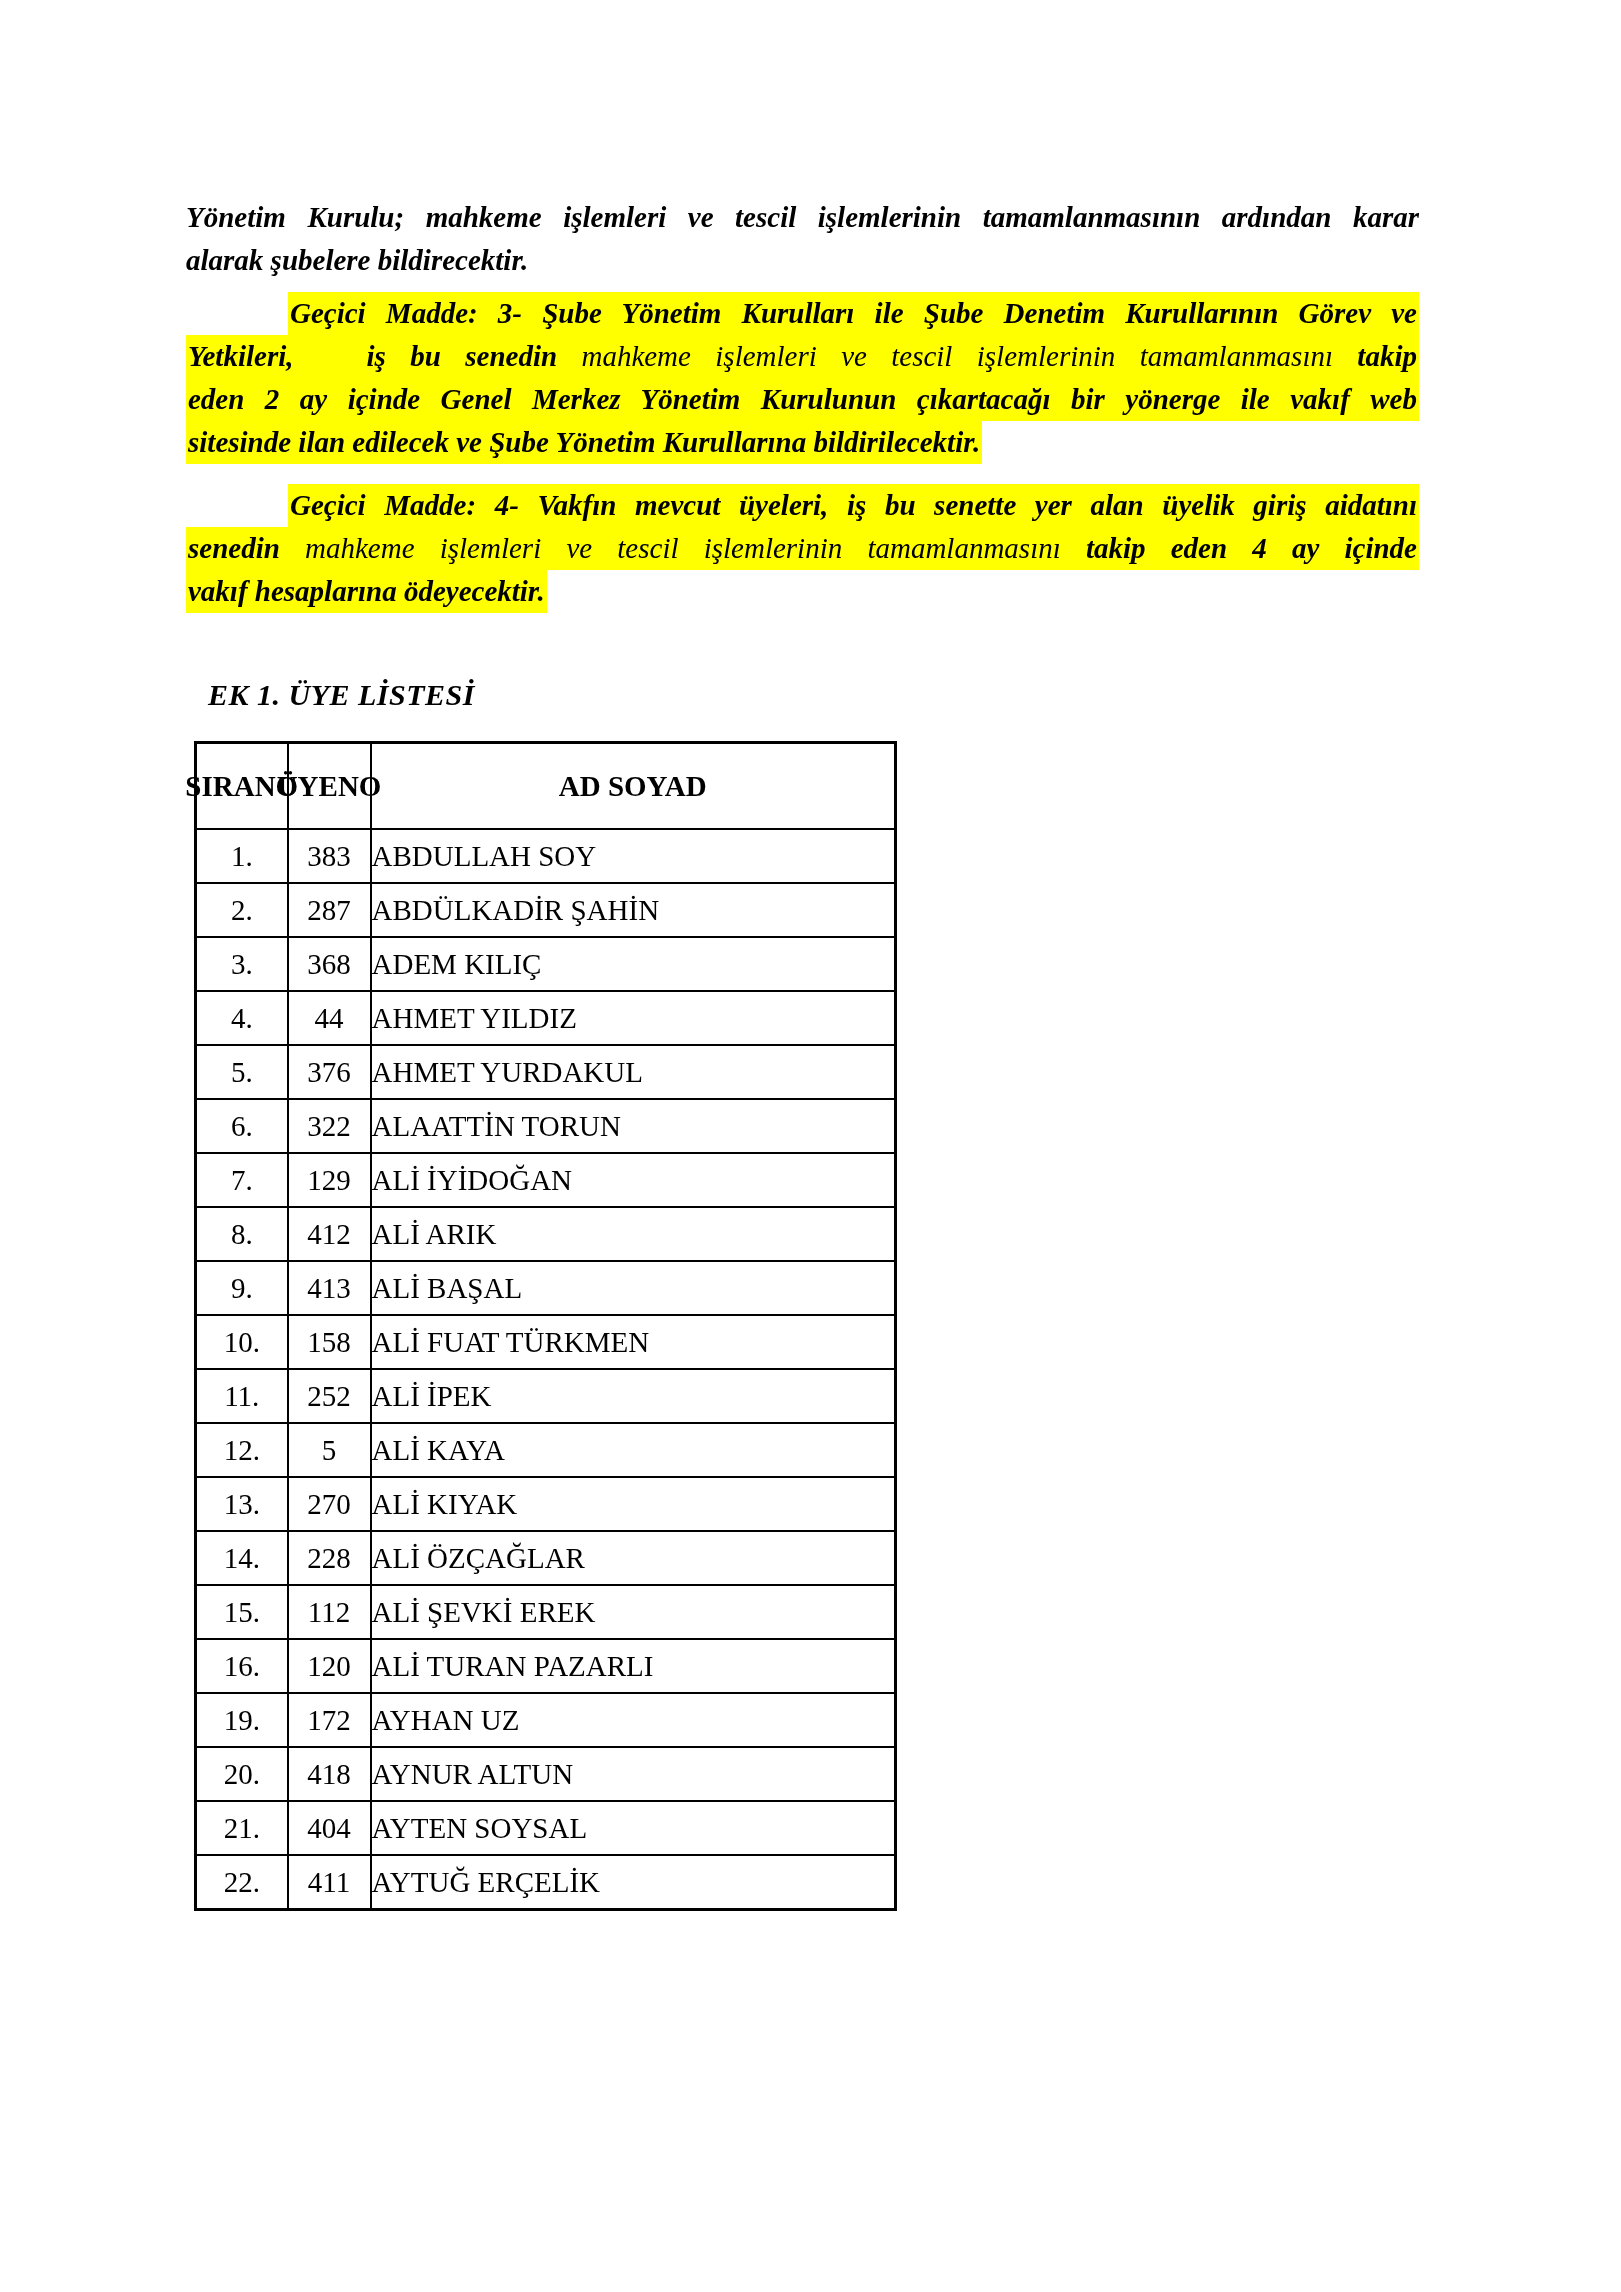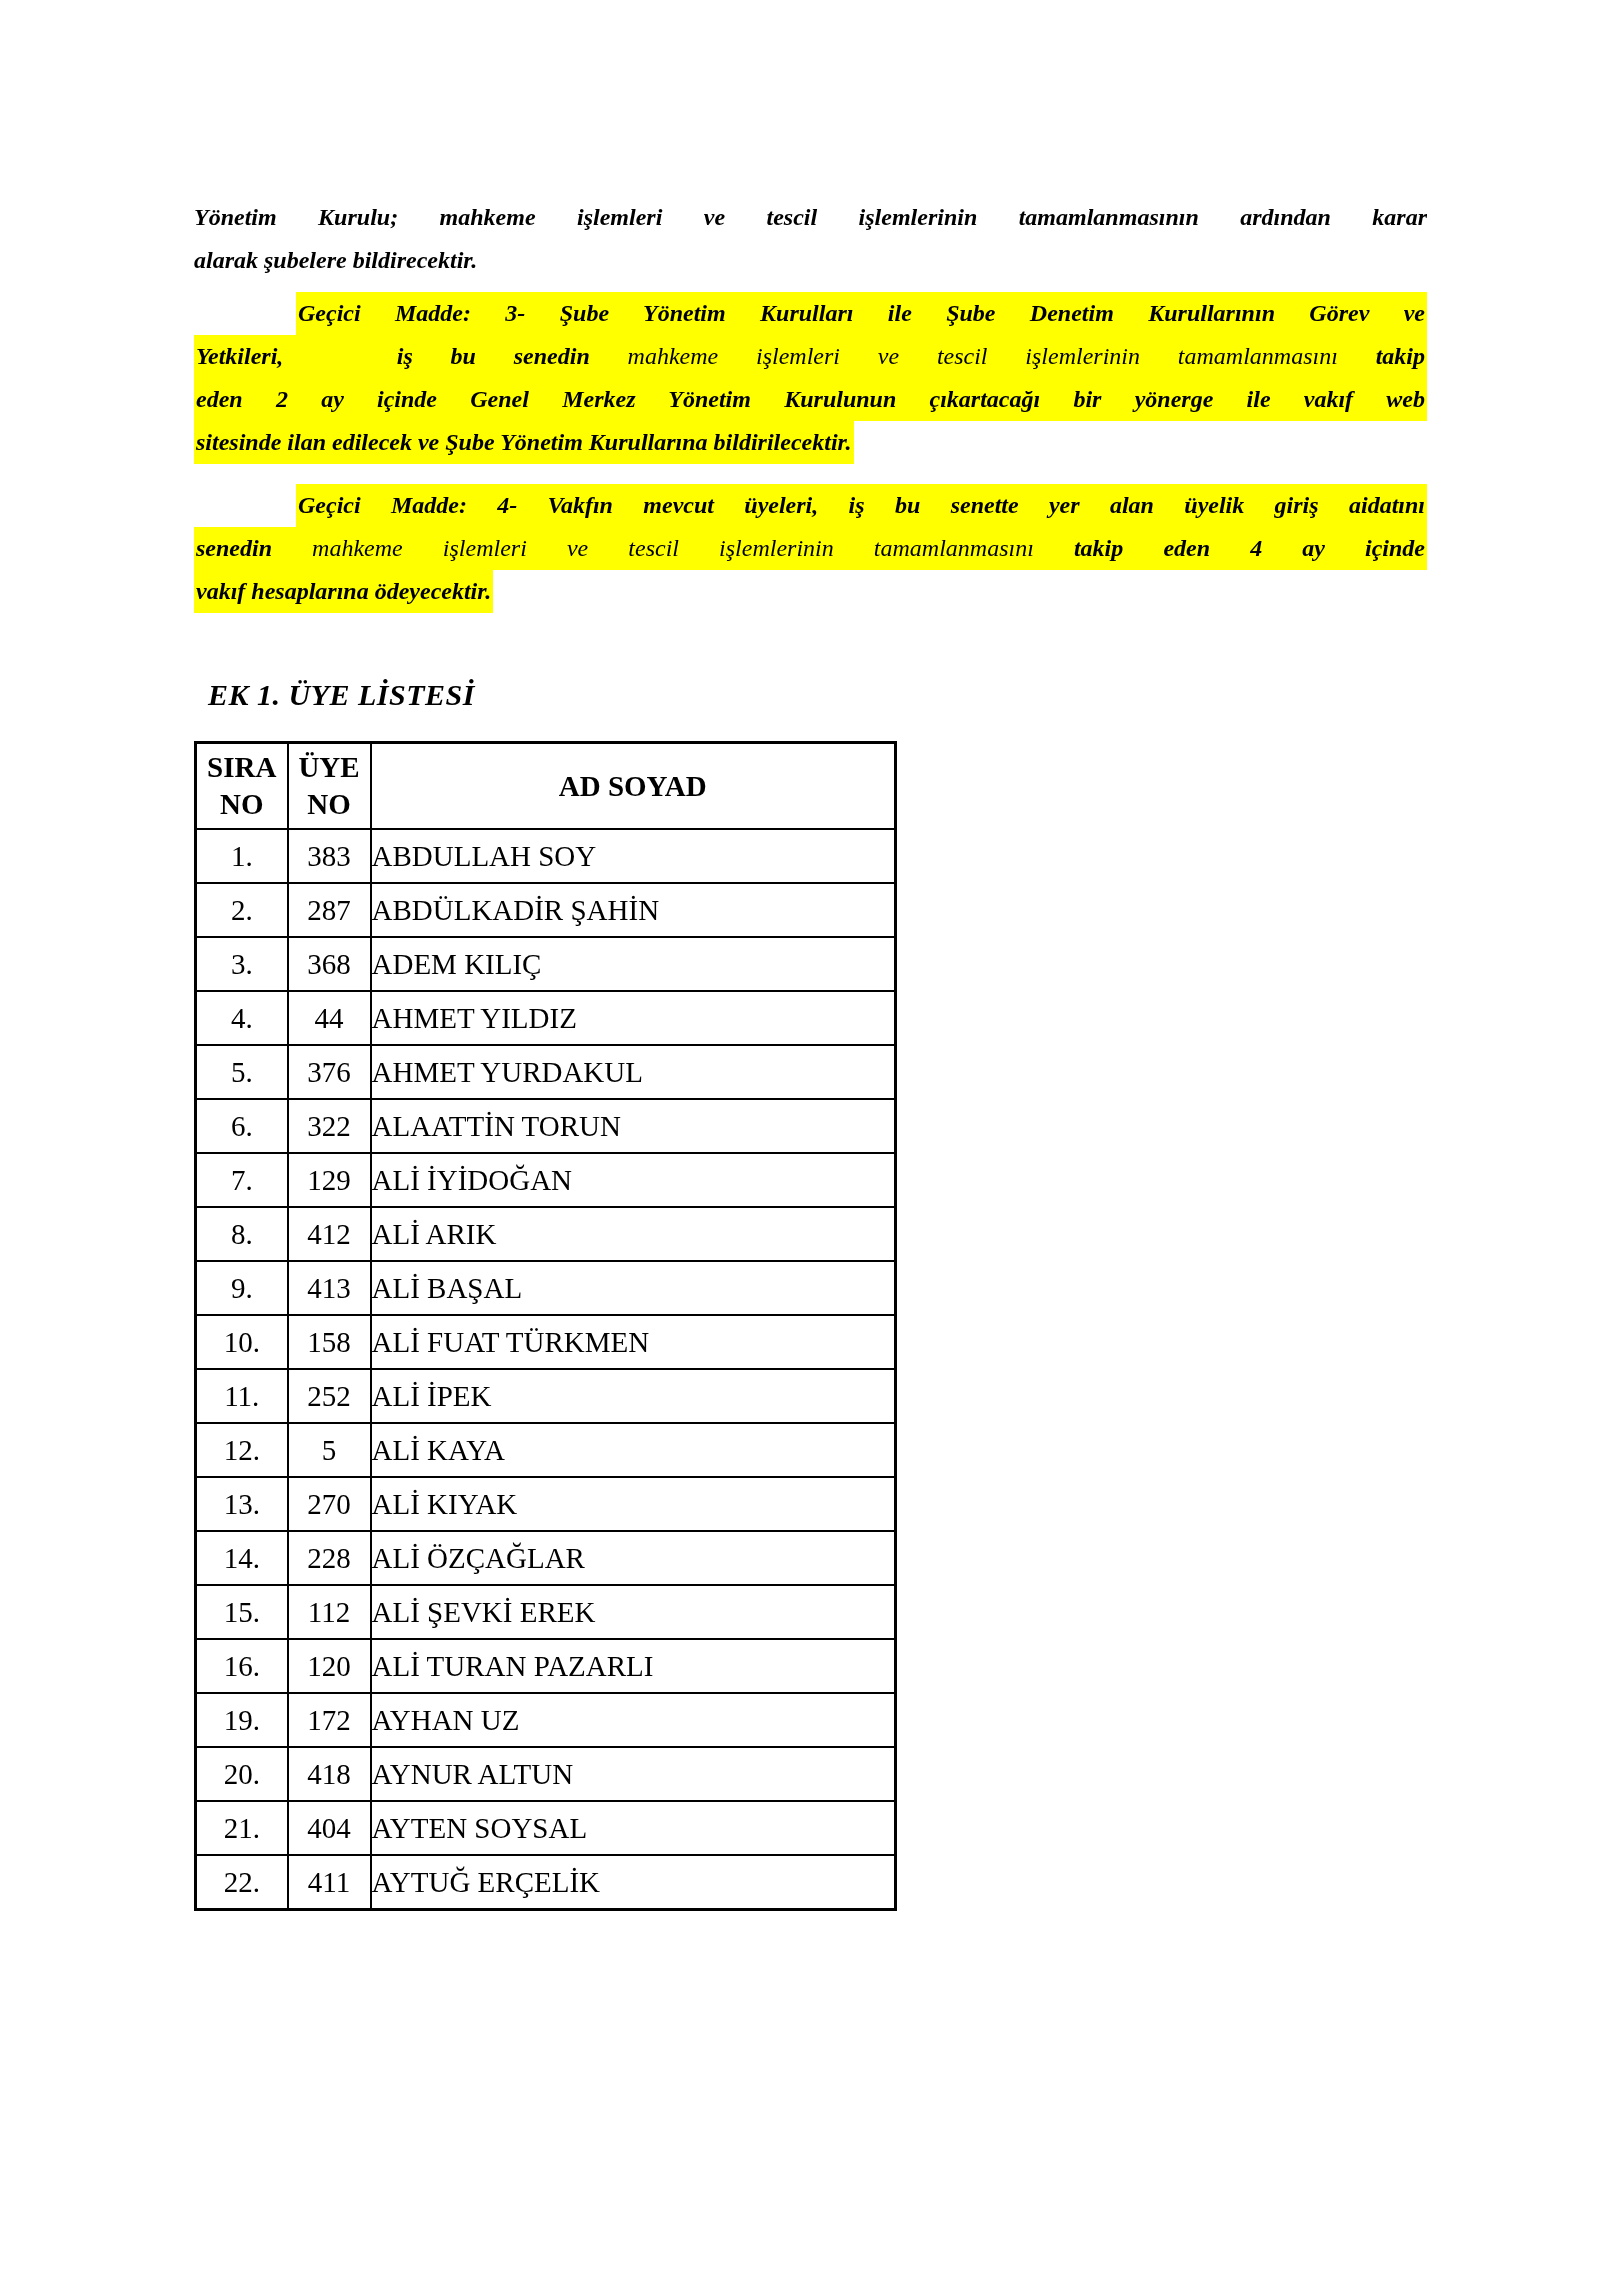--- a/index.html
+++ b/index.html
@@ -10,23 +10,23 @@
     background: #ffffff;
     font-family: "Liberation Serif", "DejaVu Serif", serif;
     color: #000000;
     overflow: hidden;
     margin: 0 auto;
   }
 
   
   .para {
     position: absolute;
-    left: 194px;
+    left: 186px;
     width: 1233px;
-    font-size: 24px;
+    font-size: 29px;
     font-style: italic;
   }
   .p1 { top: 196px; }
   .p2 { top: 292px; }
   .p3 { top: 484px; }
 
   .line {
     height: 43px;
     line-height: 43px;
     overflow: hidden;
@@ -70,21 +70,21 @@
     border: 2.9px solid #000;
     padding: 0;
     font-size: 29px;
     color: #000;
   }
   table.members th { height: 84px; font-weight: 700; vertical-align: middle; }
   col.c-sira { width: 92px; }
   col.c-uye  { width: 83px; }
   col.c-ad   { width: 525px; }
 
-  th .two-line { display: flex; flex-direction: column; justify-content: center; line-height: 37px; text-align: center; }
+  th .two-line { display: flex; flex-direction: row; justify-content: center; line-height: 37px; text-align: center; }
   th.col-ad { vertical-align: bottom; text-align: center; padding-bottom: 5.9px; line-height: 37px; }
 
   td { height: 52px; }
   td.cell-sira { text-align: center; }
   td.cell-uye  { text-align: center; }
   td.cell-ad   { text-align: left; padding-left: 16.7px; }
 </style>
 </head>
 <body>
 

